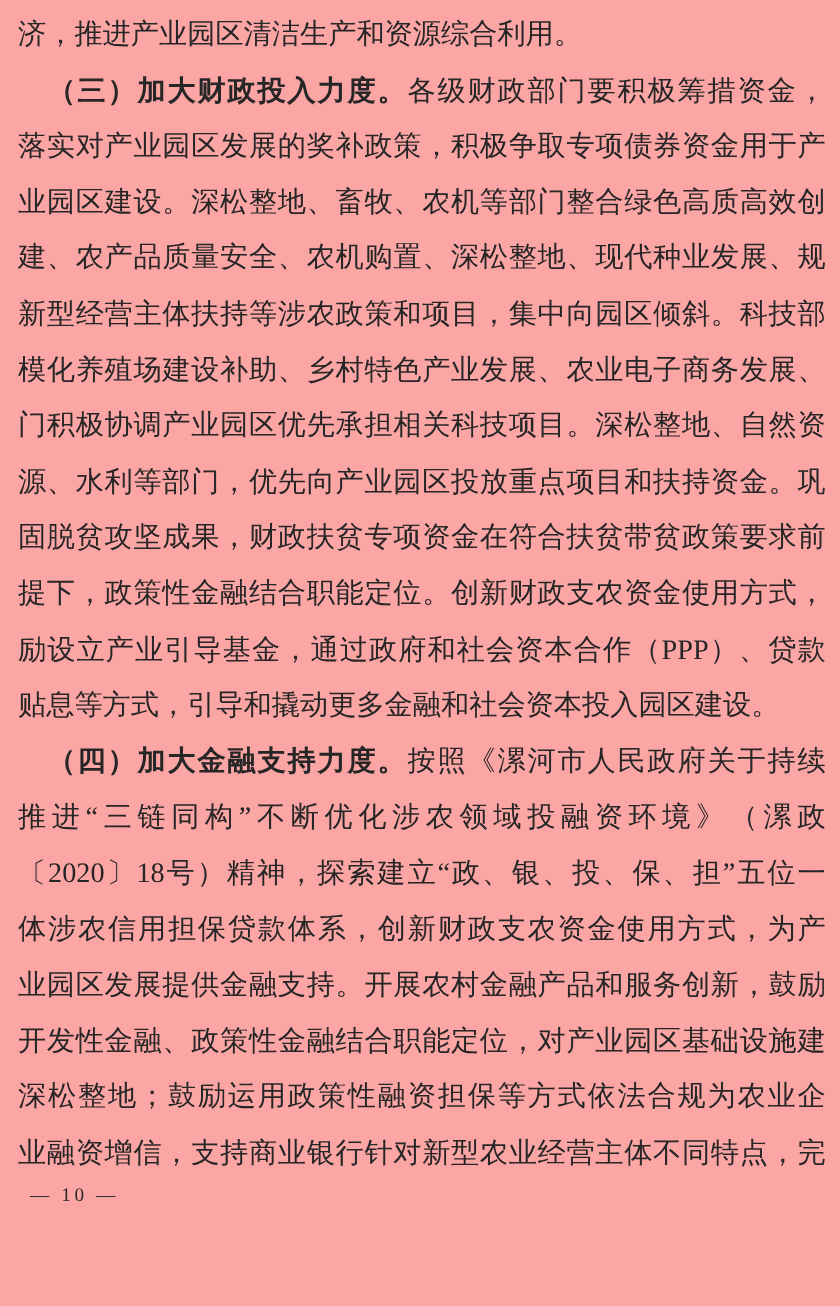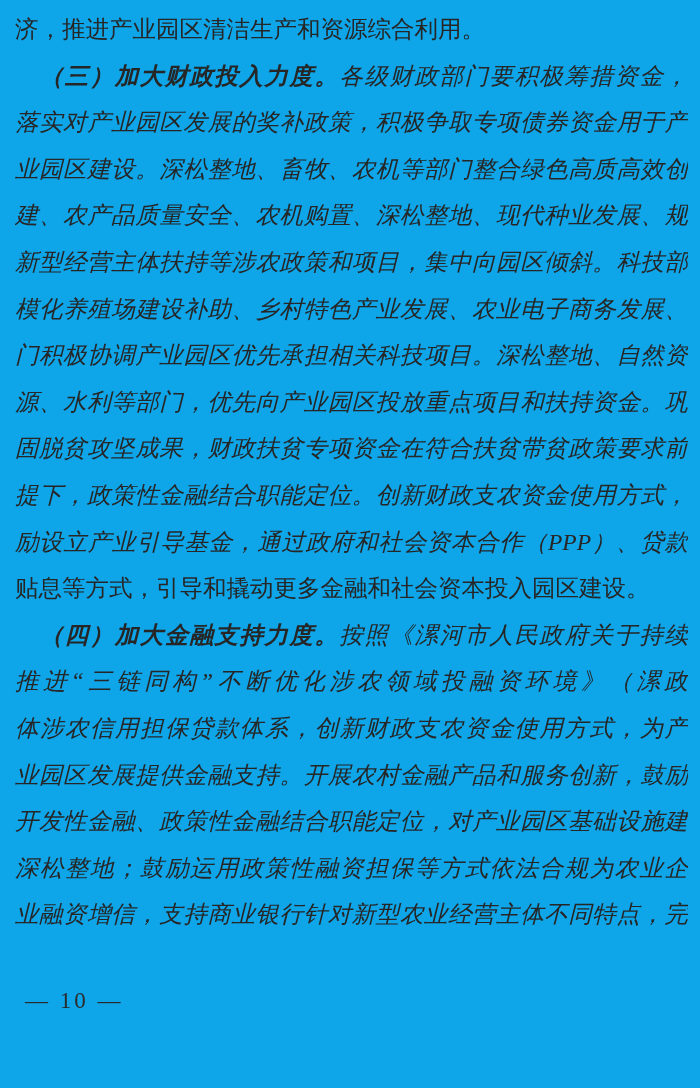--- a/index.html
+++ b/index.html
@@ -4,53 +4,52 @@
 <style>
   html, body {
     margin: 0;
     padding: 0;
     background: #ffffff;
   }
   .page {
     position: relative;
     width: 700px;
     height: 1088px;
-    background: #0ea5e9;
+    background: #fca5a5;
     color: #262626;
     font-family: "Liberation Serif", "DejaVu Serif", serif;
     overflow: hidden;
     box-sizing: border-box;
   }
   .content {
     padding: 6px 12px 0 15px;
   }
   .line {
     font-size: 23.5px;
     line-height: 46.6px;
     height: 46.6px;
     white-space: normal;
     overflow: hidden;
   }
   .line.fill {
     text-align: justify;
     text-align-last: justify;
     text-justify: inter-character;
-    font-style: italic;
   }
   .line.indent {
     text-indent: 1.05em;
   }
   .line strong {
     font-weight: 700;
   }
   .page-number {
     position: absolute;
     left: 25px;
     top: 988px;
-    font-size: 23px;
+    font-size: 16px;
     letter-spacing: 3px;
     color: #2a2a2a;
   }
 </style>
 </head>
 <body>
 
 <div class="page">
   <div class="content">
       <div class="line"><span>济，推进产业园区清洁生产和资源综合利用。</span></div>
@@ -61,20 +60,21 @@
       <div class="line fill"><span>新型经营主体扶持等涉农政策和项目，集中向园区倾斜。科技部</span></div>
       <div class="line fill"><span>模化养殖场建设补助、乡村特色产业发展、农业电子商务发展、</span></div>
       <div class="line fill"><span>门积极协调产业园区优先承担相关科技项目。深松整地、自然资</span></div>
       <div class="line fill"><span>源、水利等部门，优先向产业园区投放重点项目和扶持资金。巩</span></div>
       <div class="line fill"><span>固脱贫攻坚成果，财政扶贫专项资金在符合扶贫带贫政策要求前</span></div>
       <div class="line fill"><span>提下，政策性金融结合职能定位。创新财政支农资金使用方式，鼓</span></div>
       <div class="line fill"><span>励设立产业引导基金，通过政府和社会资本合作（PPP）、贷款</span></div>
       <div class="line"><span>贴息等方式，引导和撬动更多金融和社会资本投入园区建设。</span></div>
       <div class="line indent fill"><strong>（四）加大金融支持力度。</strong><span>按照《漯河市人民政府关于持续</span></div>
       <div class="line fill"><span>推进“三链同构”不断优化涉农领域投融资环境》（漯政</span></div>
+      <div class="line fill"><span>〔2020〕18号）精神，探索建立“政、银、投、保、担”五位一</span></div>
       <div class="line fill"><span>体涉农信用担保贷款体系，创新财政支农资金使用方式，为产</span></div>
       <div class="line fill"><span>业园区发展提供金融支持。开展农村金融产品和服务创新，鼓励</span></div>
       <div class="line fill"><span>开发性金融、政策性金融结合职能定位，对产业园区基础设施建</span></div>
       <div class="line fill"><span>深松整地；鼓励运用政策性融资担保等方式依法合规为农业企</span></div>
       <div class="line fill"><span>业融资增信，支持商业银行针对新型农业经营主体不同特点，完</span></div>
     </div>
   <div class="page-number">— 10 —</div>
 </div>
 
 </body></html>

